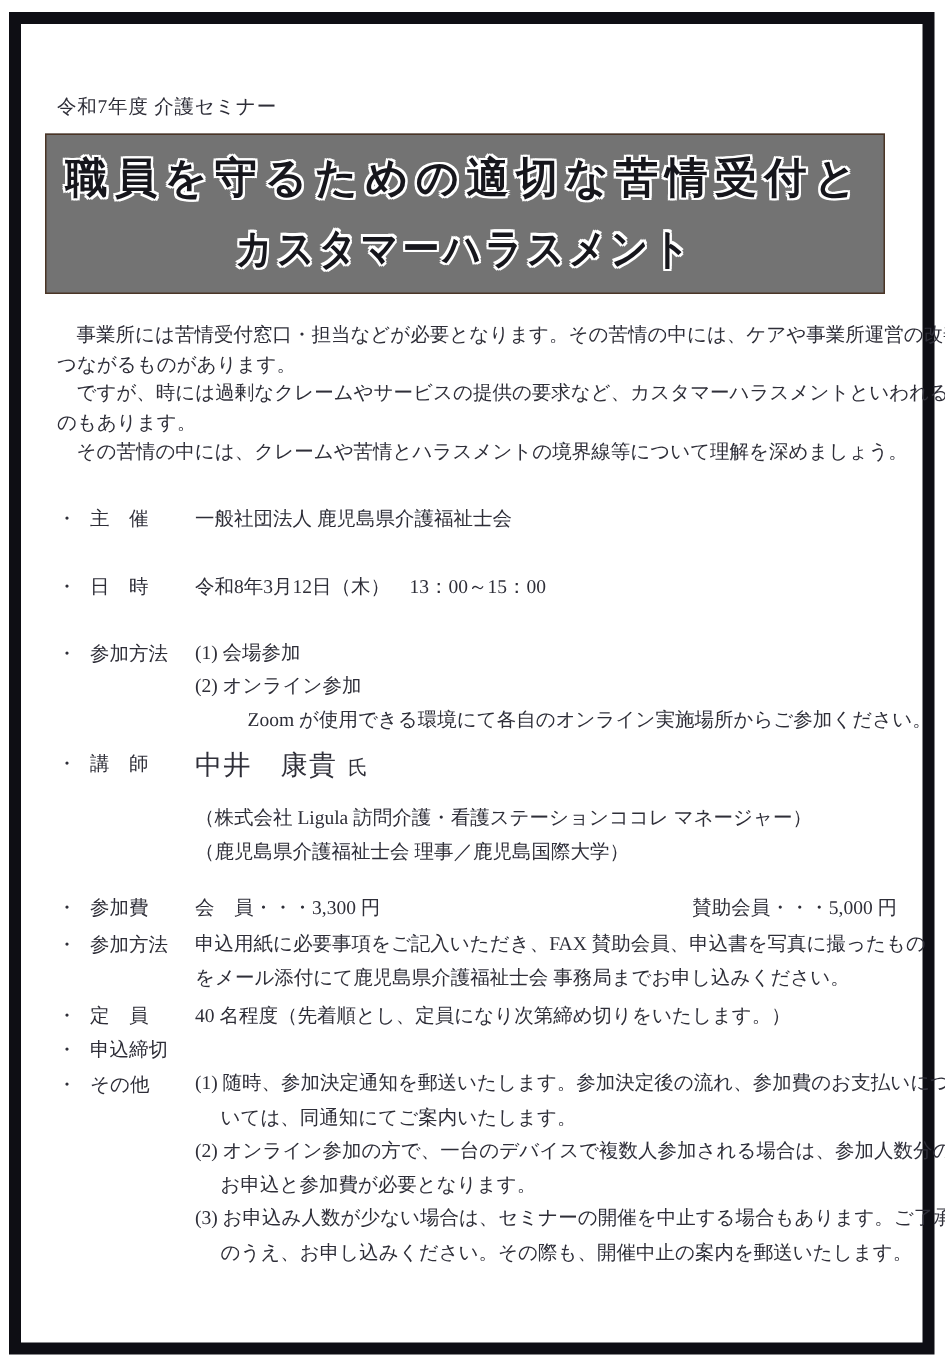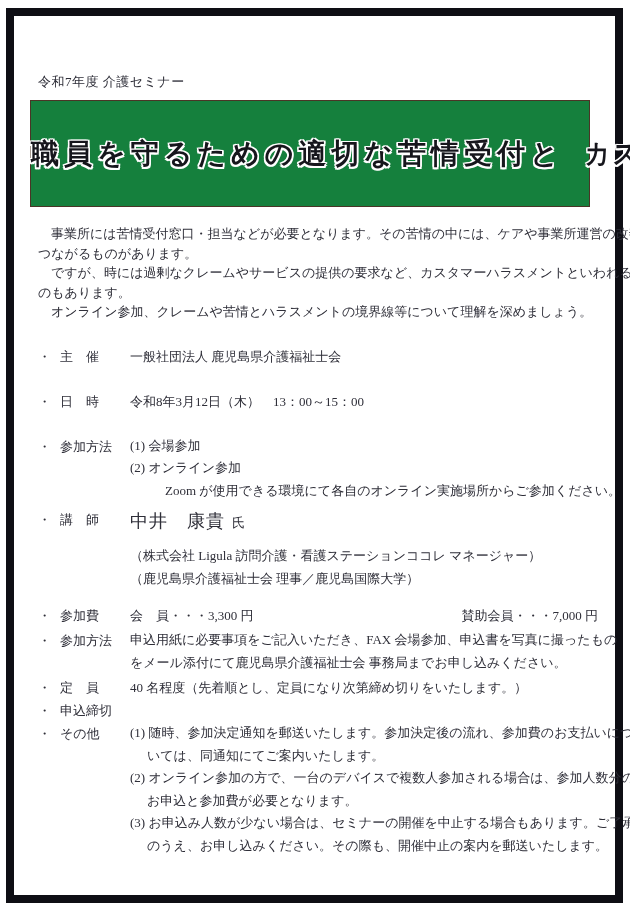--- a/index.html
+++ b/index.html
@@ -5,26 +5,26 @@
   html,body{margin:0;padding:0;}
   body{
     width:630px;height:914px;background:#ffffff;
     font-family:"Liberation Serif","DejaVu Serif",serif;
     color:#2e2e38;position:relative;overflow:hidden;
   }
   .page-border{
     position:absolute;left:6px;top:8px;right:7px;bottom:11px;
     border:8px solid #0e0e14;pointer-events:none;
   }
-  .content{position:absolute;left:38px;top:15px;width:566px;}
+  .content{position:absolute;left:38px;top:4px;width:566px;}
   .series-label{margin-top:58px;font-size:13px;letter-spacing:.5px;white-space:nowrap;}
   .banner{
     margin-left:-8px;margin-top:9px;width:558px;height:105px;
-    background:#15803d;border:1px solid #4a3526;
-    display:flex;flex-direction:row;justify-content:space-evenly;align-items:center;
+    background:#737373;border:1px solid #4a3526;
+    display:flex;flex-direction:column;justify-content:space-evenly;align-items:center;
   }
   .banner-line{
     font-size:28px;font-weight:bold;color:#16161c;letter-spacing:5px;white-space:nowrap;
     text-shadow:
       -1.5px -1.5px 0 #fff, 1.5px -1.5px 0 #fff,
       -1.5px  1.5px 0 #fff, 1.5px  1.5px 0 #fff,
        0 -1.5px 0 #fff, 0 1.5px 0 #fff,
       -1.5px 0 0 #fff, 1.5px 0 0 #fff;
   }
   .banner-line.l2{transform:scaleX(.88);letter-spacing:3px;}
@@ -59,21 +59,21 @@
   <div class="banner">
     <div class="banner-line">職員を守るための適切な苦情受付と</div>
     <div class="banner-line l2">カスタマーハラスメント</div>
   </div>
 
   <div class="intro">
     <div class="iline">　事業所には苦情受付窓口・担当などが必要となります。その苦情の中には、ケアや事業所運営の改善に</div>
     <div class="iline">つながるものがあります。</div>
     <div class="iline">　ですが、時には過剰なクレームやサービスの提供の要求など、カスタマーハラスメントといわれるも</div>
     <div class="iline">のもあります。</div>
-    <div class="iline">　オンライン参加、クレームや苦情とハラスメントの境界線等について理解を深めましょう。</div>
+    <div class="iline">　その苦情の中には、クレームや苦情とハラスメントの境界線等について理解を深めましょう。</div>
   </div>
 
   <div class="details">
 
     <div class="row mb22">
       <span class="bullet">・</span>
       <span class="label">主　催</span>
       <span class="val">一般社団法人 鹿児島県介護福祉士会</span>
     </div>
 
@@ -104,30 +104,30 @@
         </span>
       </span>
     </div>
 
     <div class="row mb2" style="margin-top:14px;">
       <span class="bullet">・</span>
       <span class="label">参加費</span>
       <span class="val">
         <span class="fee-row">
           <span>会　員・・・3,300 円</span>
-          <span>賛助会員・・・7,000 円</span>
+          <span>賛助会員・・・5,000 円</span>
         </span>
       </span>
     </div>
 
     <div class="row mb2">
       <span class="bullet">・</span>
       <span class="label">参加方法</span>
       <span class="val lines">
-        <span class="dline" style="display:block">申込用紙に必要事項をご記入いただき、FAX 会場参加、申込書を写真に撮ったもの</span>
+        <span class="dline" style="display:block">申込用紙に必要事項をご記入いただき、FAX 賛助会員、申込書を写真に撮ったもの</span>
         <span class="dline" style="display:block">をメール添付にて鹿児島県介護福祉士会 事務局までお申し込みください。</span>
       </span>
     </div>
 
     <div class="row">
       <span class="bullet">・</span>
       <span class="label">定　員</span>
       <span class="val">40 名程度（先着順とし、定員になり次第締め切りをいたします。）</span>
     </div>
 

